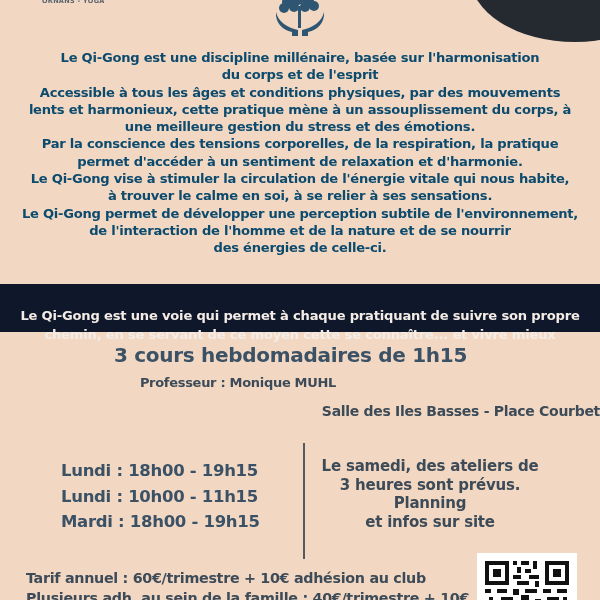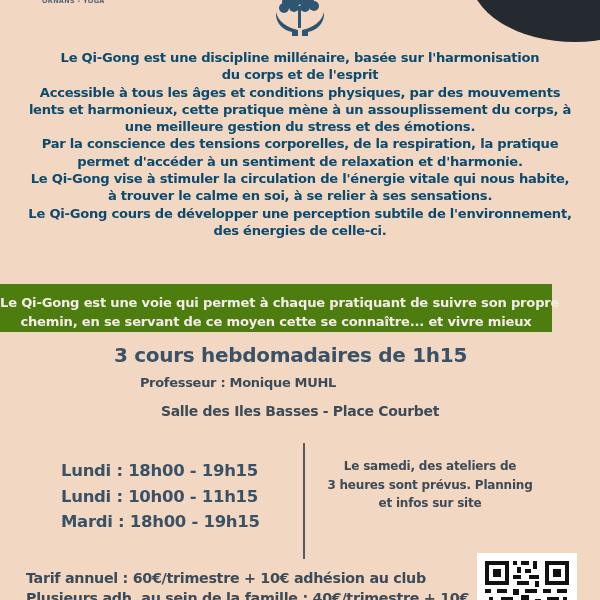--- a/index.html
+++ b/index.html
@@ -22,49 +22,49 @@
       content: ""; position: absolute; left: 0; top: 0; width: 100%; height: 60%;
       background: linear-gradient(160deg, #3b5a7a 0%, #2a3038 60%);
     }
     .intro {
       position: absolute; left: 0; top: 49px; width: 600px;
       text-align: center; font-size: 13.1px; font-weight: bold; line-height: 17.3px;
       color: #0c4a6e; letter-spacing: -0.25px;
     }
     .intro div { white-space: nowrap; }
     .band {
-      position: absolute; left: 0; top: 284px; width: 552px; height: 48px;
-      background: #4d7c0f; color: #f4ece6;
+      position: absolute; left: 0; top: 284px; width: 600px; height: 48px;
+      background: #0f172a; color: #f4ece6;
       text-align: center; font-size: 13.1px; font-weight: bold; line-height: 19px;
-      padding-top: 9px; box-sizing: border-box; letter-spacing: -0.2px;
+      padding-top: 22px; box-sizing: border-box; letter-spacing: -0.2px;
     }
     .band div { white-space: nowrap; }
     .h-title {
       position: absolute; left: 0; top: 343px; width: 581px; text-align: center;
       font-size: 20px; font-weight: bold; color: #3b5166; letter-spacing: -0.3px;
     }
     .teacher {
       position: absolute; left: 0; top: 375px; width: 476px; text-align: center;
       font-size: 13px; font-weight: bold; color: #3d4b58; letter-spacing: -0.3px;
     }
     .venue {
-      position: absolute; left: 0; top: 403px; width: 600px; text-align: center;
+      position: absolute; left: 0; top: 403px; width: 600px; text-align: right;
       font-size: 14px; font-weight: bold; color: #3d4b58; letter-spacing: -0.3px;
     }
     .schedule {
       position: absolute; left: 61px; top: 458px; font-size: 16.5px; font-weight: bold;
       color: #3b5166; line-height: 25.5px; letter-spacing: -0.3px;
     }
     .schedule div { white-space: nowrap; }
     .divider {
       position: absolute; left: 303px; top: 443px; width: 2px; height: 116px; background: #555a60;
     }
     .saturday {
       position: absolute; left: 320px; top: 457px; width: 220px; text-align: center;
-      font-size: 12px; font-weight: bold; line-height: 18.5px; color: #3d4b58; letter-spacing: -0.2px;
+      font-size: 15px; font-weight: bold; line-height: 18.5px; color: #3d4b58; letter-spacing: -0.2px;
     }
     .pricing {
       position: absolute; left: 26px; top: 568px; font-size: 14.3px; font-weight: bold;
       line-height: 20px; color: #3d4b58; letter-spacing: -0.3px;
     }
     .pricing div { white-space: nowrap; }
     .qr {
       position: absolute; left: 477px; top: 553px; width: 100px; height: 100px; background: #ffffff;
     }
   </style>
@@ -93,21 +93,22 @@
 <div class="intro">
   <div>Le Qi-Gong est une discipline millénaire, basée sur l'harmonisation</div>
   <div>du corps et de l'esprit</div>
   <div>Accessible à tous les âges et conditions physiques, par des mouvements</div>
   <div>lents et harmonieux, cette pratique mène à un assouplissement du corps, à</div>
   <div>une meilleure gestion du stress et des émotions.</div>
   <div>Par la conscience des tensions corporelles, de la respiration, la pratique</div>
   <div>permet d'accéder à un sentiment de relaxation et d'harmonie.</div>
   <div>Le Qi-Gong vise à stimuler la circulation de l'énergie vitale qui nous habite,</div>
   <div>à trouver le calme en soi, à se relier à ses sensations.</div>
-  <div>Le Qi-Gong cours de développer une perception subtile de l'environnement,</div>
+  <div>Le Qi-Gong permet de développer une perception subtile de l'environnement,</div>
+  <div>de l'interaction de l'homme et de la nature et de se nourrir</div>
   <div>des énergies de celle-ci.</div>
 </div>
 
 <div class="band">
   <div>Le Qi-Gong est une voie qui permet à chaque pratiquant de suivre son propre</div>
   <div>chemin, en se servant de ce moyen cette se connaître... et vivre mieux</div>
 </div>
 
 <div class="h-title">3 cours hebdomadaires de 1h15</div>
 <div class="teacher">Professeur : Monique MUHL</div>

